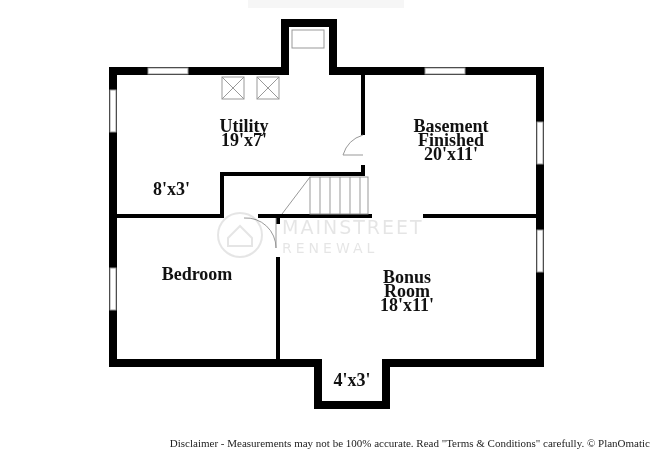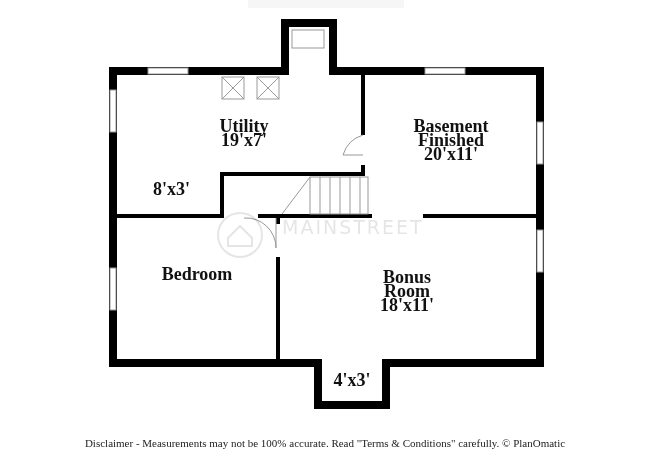--- a/index.html
+++ b/index.html
@@ -3,21 +3,21 @@
 <meta charset="utf-8">
 <style>
   html, body { margin:0; padding:0; background:#ffffff; }
   body { width:650px; height:473px; position:relative; overflow:hidden; font-family:"DejaVu Serif", serif; }
   .topbar { position:absolute; left:248px; top:0; width:156px; height:8px; background:#f6f6f6; }
   svg.plan { position:absolute; left:0; top:0; }
   .label { position:absolute; text-align:center; font-family:"Liberation Serif", serif; font-weight:bold; color:#111; font-size:18px; line-height:14px; white-space:nowrap; }
   .watermark { position:absolute; left:212px; top:210px; width:240px; height:50px; opacity:0.12; }
   .wm-text1 { position:absolute; left:70px; top:6px; font-family:"DejaVu Sans", sans-serif; font-size:19px; letter-spacing:2px; color:#333; }
   .wm-text2 { position:absolute; left:70px; top:30px; font-family:"DejaVu Sans", sans-serif; font-size:14px; letter-spacing:4px; color:#333; }
-  .disclaimer { position:absolute; left:0; width:650px; top:437px; text-align:center; font-family:"Liberation Serif", serif; font-size:11px; color:#222; }
+  .disclaimer { position:absolute; left:0; width:650px; top:437px; text-align:right; font-family:"Liberation Serif", serif; font-size:11px; color:#222; }
 </style>
 </head>
 <body>
 
 <div class="topbar"></div>
 
 <svg class="plan" width="650" height="473">
 
   <g fill="#000">
 
@@ -86,20 +86,21 @@
     <path d="M244 218 A30 30 0 0 1 276 248 L276 218"></path>
   </g>
 </svg>
 
 <div class="watermark">
   <svg width="60" height="50" style="position:absolute;left:0;top:0">
     <circle cx="28" cy="25" r="22" fill="none" stroke="#333" stroke-width="2"></circle>
     <path d="M16 28 L28 16 L40 28 L40 36 L16 36 Z" fill="none" stroke="#333" stroke-width="2"></path>
   </svg>
   <div class="wm-text1">MAINSTREET</div>
+  <div class="wm-text2">RENEWAL</div>
 </div>
 
 <div class="label" style="left:200px; top:119px; width:88px;">
   <div>Utility</div>
   <div>19'x7'</div>
 </div>
 
 <div class="label" style="left:403px; top:119px; width:96px;">
   <div>Basement</div>
   <div>Finished</div>

